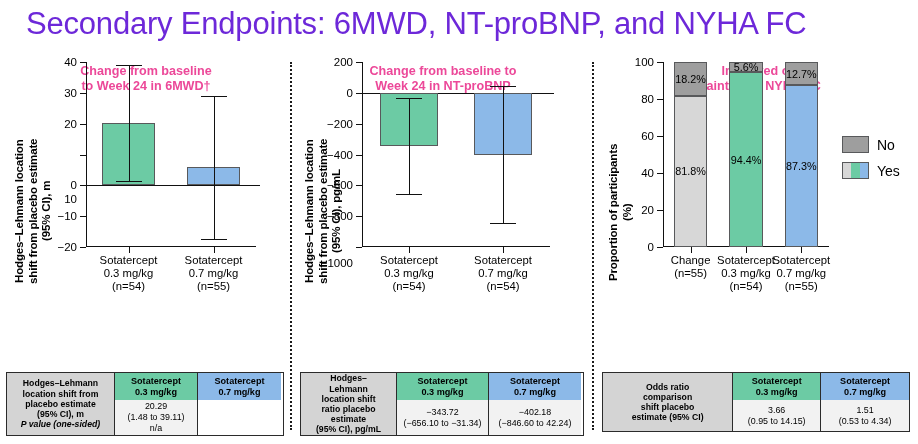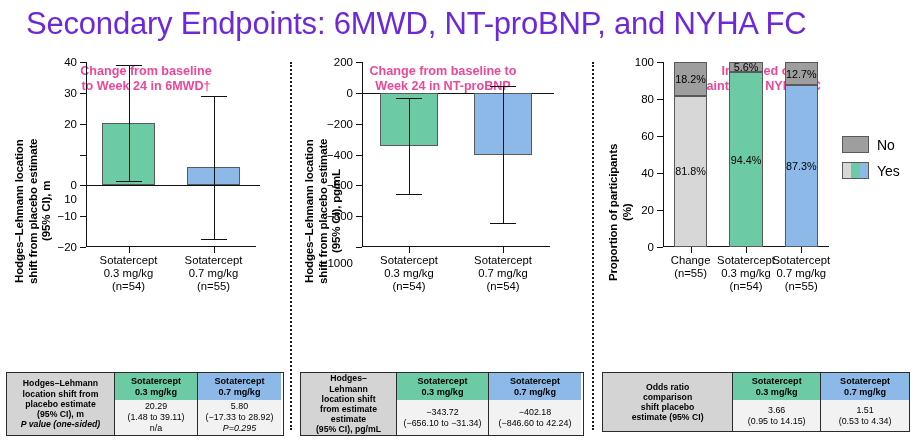--- a/index.html
+++ b/index.html
@@ -294,34 +294,29 @@
       <div>20.29</div>
       <div>(1.48 to 39.11)</div>
       <div>n/a</div>
     </div>
   </div>
   <div class="tcol dose">
     <div class="thead blue">
       <span>Sotatercept</span><br>
       <span>0.7 mg/kg</span>
     </div>
-    <div class="tbody">
-      <div>5.80</div>
-      <div>(−17.33 to 28.92)</div>
-      <div class="italic">P=0.295</div>
-    </div>
   </div>
 </div>
 
 <div class="dtable" id="table2">
   <div class="tcol first">
     <div class="rowhead">Hodges–</div>
     <div class="rowhead">Lehmann</div>
     <div class="rowhead">location shift</div>
-    <div class="rowhead">from estimate</div>
+    <div class="rowhead">ratio placebo</div>
     <div class="rowhead">estimate</div>
     <div class="rowhead">(95% CI), pg/mL</div>
   </div>
   <div class="tcol dose">
     <div class="thead green">
       <span>Sotatercept</span><br>
       <span>0.3 mg/kg</span>
     </div>
     <div class="tbody">
       <div>−343.72</div>

